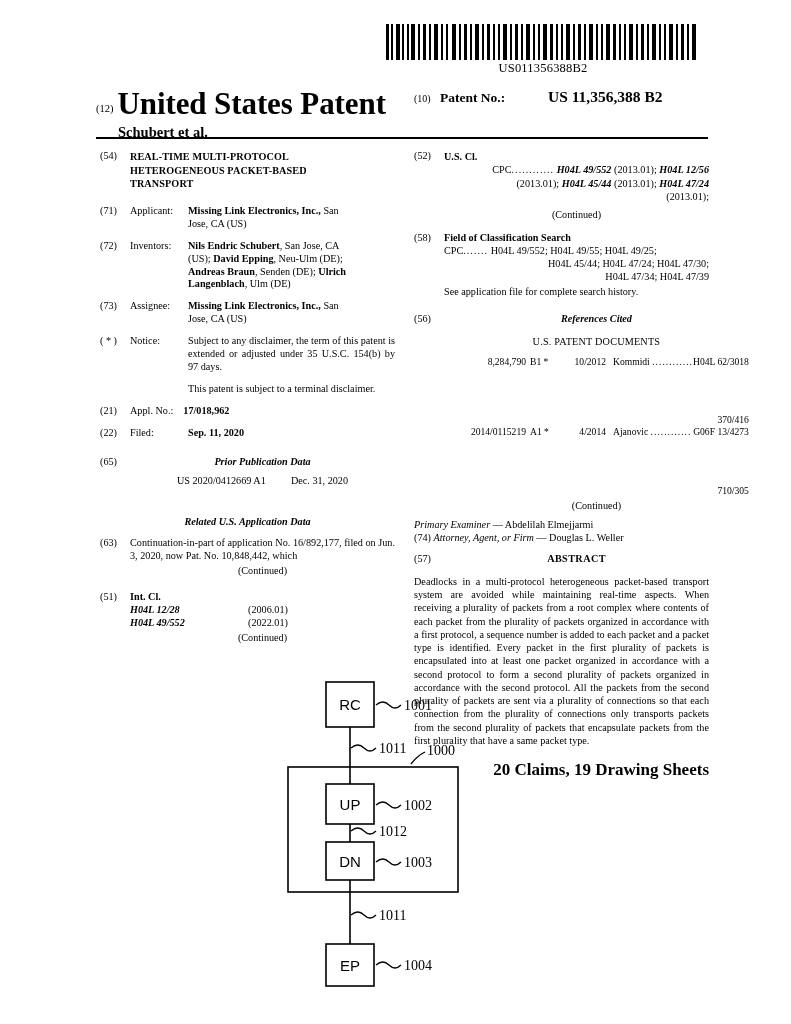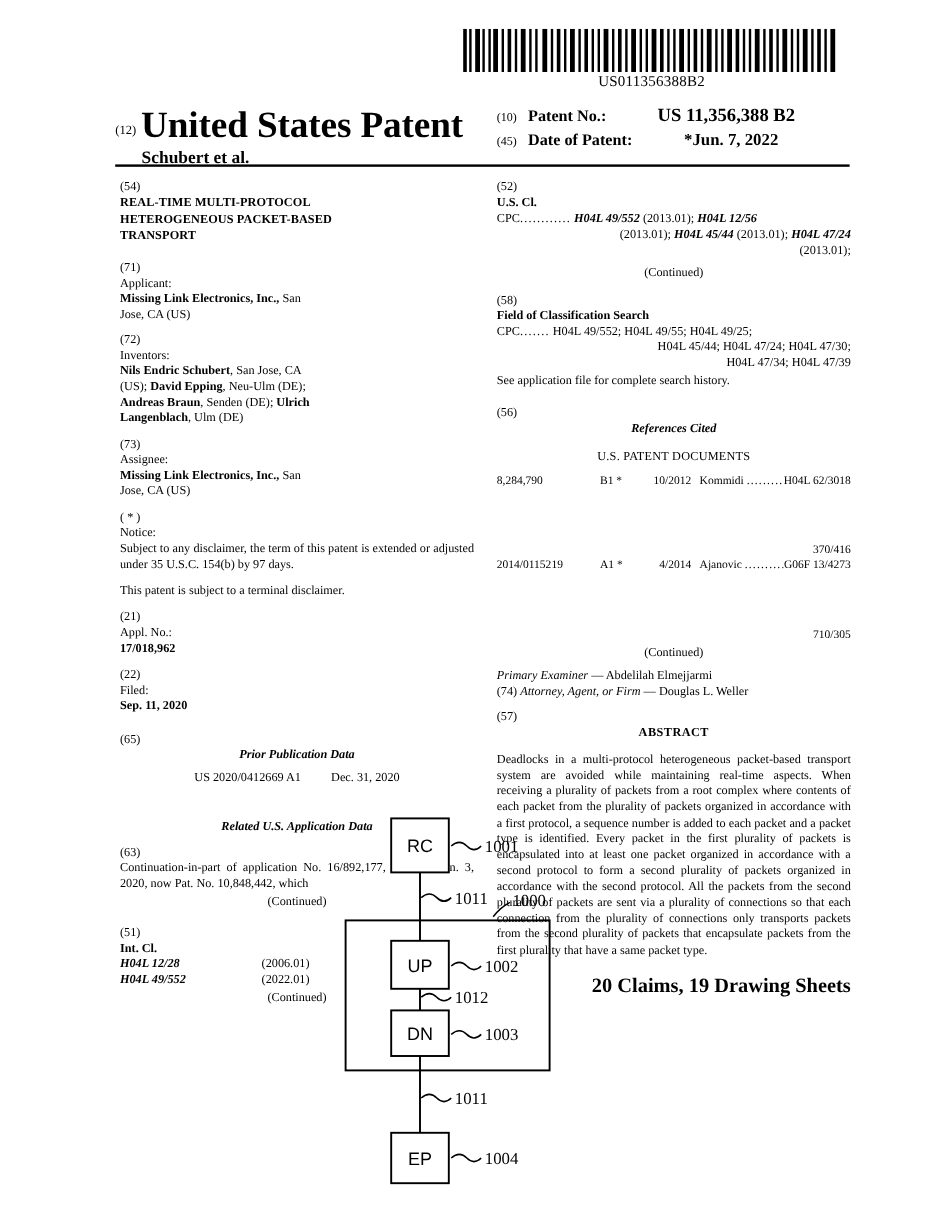--- a/index.html
+++ b/index.html
@@ -123,21 +123,20 @@
     width: 295px;
   }
   .col-right {
     left: 414px;
     width: 295px;
   }
 
   .entry {
     display: flex;
     margin-bottom: 9px;
-    flex-direction: column;
   }
   .entry .code {
     width: 30px;
     flex: none;
   }
   .entry .label {
     flex: none;
     width: 58px;
   }
   .entry .body {
@@ -183,21 +182,21 @@
   .ref-table {
     width: 100%;
     font-size: 9.6px;
     line-height: 1.28;
     margin-top: 2px;
   }
   .ref-row {
     display: flex;
     white-space: nowrap;
   }
-  .ref-row .rnum { width: 82px; flex: none; }
+  .ref-row .rnum { width: 82px; flex: none; text-align: right; }
   .ref-row .rkind { width: 30px; flex: none; text-align: left; padding-left: 4px;}
   .ref-row .rdate { width: 46px; flex: none; text-align: right; }
   .ref-row .rname { flex: 1; padding-left: 7px; overflow: hidden; }
   .ref-row .rclass { flex: none; text-align: right; }
   .ref-sub { text-align: right; margin-top: 46px; }
 
   .dots { letter-spacing: 1px; }
 
   .examiner { margin-top: 4px; }
   .attorney { }
@@ -305,25 +304,20 @@
         <span class="mh-title">United States Patent</span>
       </div>
       <div class="mh-sub">Schubert et al.</div>
     </div>
     <div class="mh-right">
       <div class="mh-row">
         <span class="num">(10)</span>
         <span class="lbl">Patent No.:</span>
         <span class="val">US 11,356,388 B2</span>
       </div>
-      <div class="mh-row date">
-        <span class="num">(45)</span>
-        <span class="lbl">Date of Patent:</span>
-        <span class="val">*Jun. 7, 2022</span>
-      </div>
     </div>
   </div>
 
   <div class="rule"></div>
 
   <div class="col col-left">
 
     <div class="entry" style="margin-bottom:14px;">
       <span class="code">(54)</span>
       <span class="body title-54">
@@ -422,21 +416,21 @@
     </div>
 
   </div>
 
   <div class="col col-right">
 
     <div class="entry" style="margin-bottom:11px;">
       <span class="code">(52)</span>
       <span class="body uscl-body">
         <span class="b" style="display:block;">U.S. Cl.</span>
-        <span style="display:block;">
+        <span style="display:block;text-align:right;">
           <span>CPC</span><span class="dots">............</span>&nbsp;<span class="bi">H04L 49/552</span><span> (2013.01); </span><span class="bi">H04L 12/56</span>
         </span>
         <span style="display:block; text-align:right; padding-right:0;">
           <span>(2013.01); </span><span class="bi">H04L 45/44</span><span> (2013.01); </span><span class="bi">H04L 47/24</span>
         </span>
         <span style="display:block; text-align:right;">(2013.01);</span>
         <span class="continued" style="display:block; margin-top:5px;">(Continued)</span>
       </span>
     </div>
 

